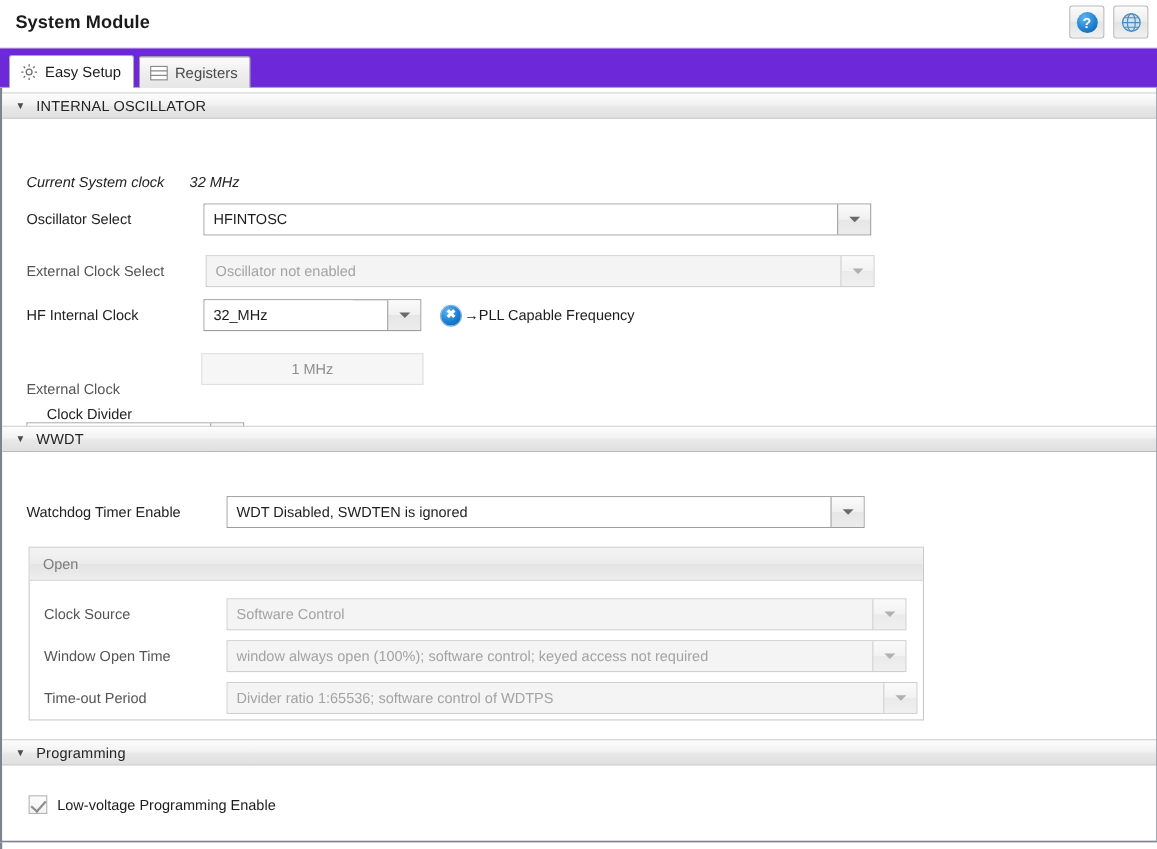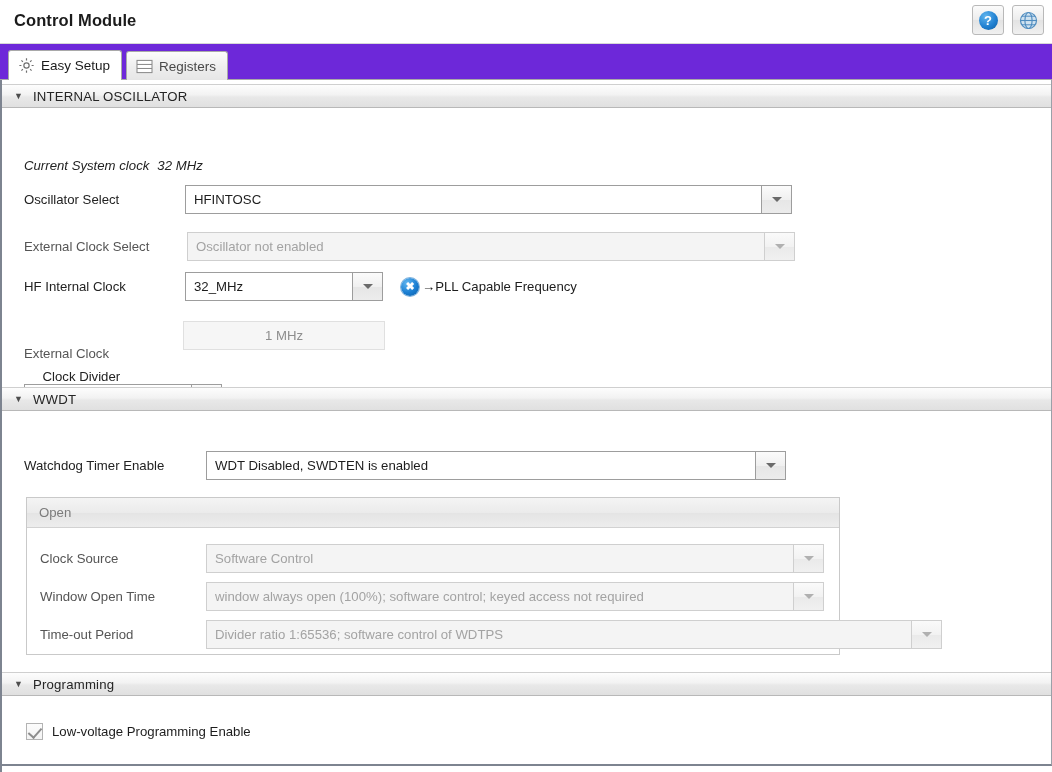--- a/index.html
+++ b/index.html
@@ -213,21 +213,21 @@
 
   
   .icon-svg { display: block; }
 </style>
 </head>
 <body>
 
 <div id="app">
 
   <div class="titlebar">
-    <div class="title-text">Control Module</div>
+    <div class="title-text">System Module</div>
     <div class="tb-buttons">
       <div class="tb-btn">
         <span class="help-circle">?</span>
       </div>
       <div class="tb-btn">
         <span>
           <svg class="icon-svg" width="19" height="19" viewBox="0 0 19 19">
             <circle cx="9.5" cy="9.5" r="8" fill="#cfe2f0" stroke="#4f8cbf" stroke-width="1.2"></circle>
             <ellipse cx="9.5" cy="9.5" rx="3.6" ry="8" fill="none" stroke="#4f8cbf" stroke-width="1.1"></ellipse>
             <line x1="1.5" y1="9.5" x2="17.5" y2="9.5" stroke="#4f8cbf" stroke-width="1.1"></line>
@@ -270,21 +270,21 @@
 
     <div class="sect-header" style="margin-top:4px;">
       <span class="arrow">▼</span>
       <span class="sect-title">INTERNAL OSCILLATOR</span>
     </div>
 
     <div class="sect-body" style="height:279px;">
 
       <div class="row" style="left:22px; top:50px;font-style:italic;">
         <span class="lbl">Current System clock</span>
-        <span class="val-plain" style="margin-left:8px;">32 MHz</span>
+        <span class="val-plain" style="margin-left:23px;">32 MHz</span>
       </div>
 
       <div class="row" style="left:22px; top:124px;">
         <span class="lbl dim" style="width:163px;">External Clock Select</span>
         <div class="combo disabled" style="width:608px;">
           <div class="field">Oscillator not enabled</div>
           <div class="arrowbtn">
               <span class="caret"></span>
             </div>
         </div>
@@ -335,21 +335,21 @@
     <div class="sect-header">
       <span class="arrow">▼</span>
       <span class="sect-title">WWDT</span>
     </div>
 
     <div class="sect-body" style="height:261px;">
 
       <div class="row" style="left:22px; top:40px;">
         <span class="lbl" style="width:182px;">Watchdog Timer Enable</span>
         <div class="combo" style="width:580px;">
-          <div class="field">WDT Disabled, SWDTEN is enabled</div>
+          <div class="field">WDT Disabled, SWDTEN is ignored</div>
           <div class="arrowbtn">
               <span class="caret"></span>
             </div>
         </div>
       </div>
 
       <div class="groupbox" style="left:24px; top:86px; width:814px; height:158px;">
         <div class="gb-header">
           <span>Open</span>
         </div>
@@ -369,21 +369,21 @@
           <div class="combo disabled" style="width:618px;">
             <div class="field">window always open (100%); software control; keyed access not required</div>
             <div class="arrowbtn">
                 <span class="caret"></span>
               </div>
           </div>
         </div>
 
         <div class="row" style="left:13px; top:122px;">
           <span class="lbl dim" style="width:166px;">Time-out Period</span>
-          <div class="combo disabled" style="width:736px;">
+          <div class="combo disabled" style="width:628px;">
             <div class="field">Divider ratio 1:65536; software control of WDTPS</div>
             <div class="arrowbtn">
                 <span class="caret"></span>
               </div>
           </div>
         </div>
       </div>
     </div>
 
     <div class="sect-header">

